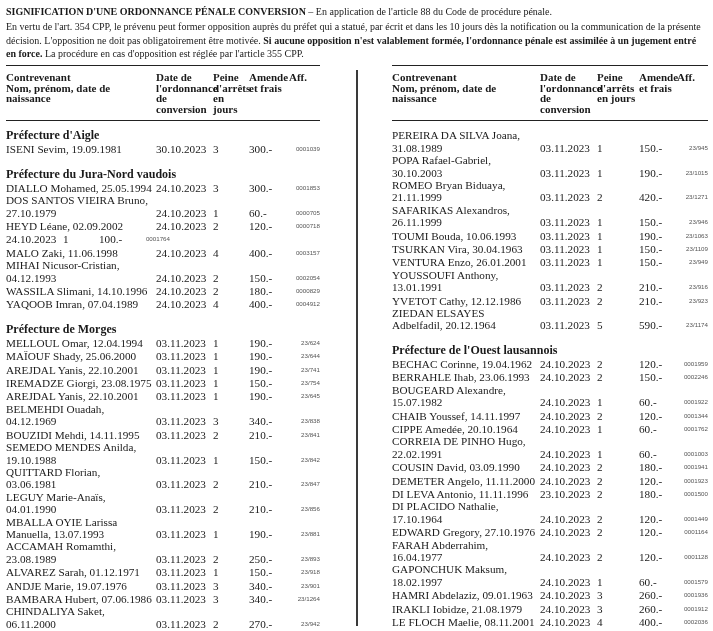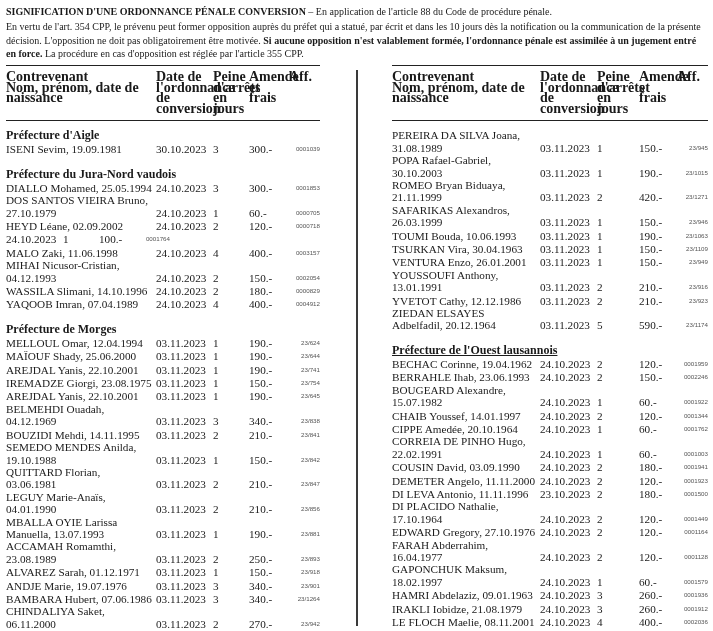--- a/index.html
+++ b/index.html
@@ -8,21 +8,21 @@
 
   .intro { position: absolute; left: 6px; top: 5px; width: 702px; }
   .intro p { margin-bottom: 2px; font-size: 10px; line-height: 13.4px; }
   .intro .title { font-weight: bold; }
 
   .col { position: absolute; top: 65px; }
   .col.left { left: 6px; width: 314px; }
   .col.right { left: 392px; width: 316px; }
   .vline { position: absolute; left: 356px; top: 70px; width: 2px; height: 556px; background: #3a3a3a; }
 
-  .thead { border-top: 1.5px solid #222; border-bottom: 1.5px solid #222; padding: 6px 0 6px 0; display: flex; font-weight: bold; font-size: 14px; line-height: 10.6px; }
+  .thead { border-top: 1.5px solid #222; border-bottom: 1.5px solid #222; padding: 6px 0 6px 0; display: flex; font-weight: bold; font-size: 11px; line-height: 10.6px; }
   .thead > div { white-space: pre-line; }
 
   .c-name { width: 150px; flex: none; }
   .c-date { width: 57px; flex: none; }
   .c-days { width: 36px; flex: none; }
   .c-amt  { width: 40px; flex: none; }
   .c-aff  { width: 31px; flex: none; }
 
   .section-title { font-weight: bold; margin-top: 12px; font-size: 12px; line-height: 13px; }
   .section:first-of-type .section-title { margin-top: 8px; }
@@ -289,21 +289,21 @@
           <div class="c-aff">23/1015</div>
         </div>
         <div class="row">
           <div class="c-name">ROMEO Bryan Biduaya, 21.11.1999</div>
           <div class="c-date">03.11.2023</div>
           <div class="c-days">2</div>
           <div class="c-amt">420.-</div>
           <div class="c-aff">23/1271</div>
         </div>
         <div class="row">
-          <div class="c-name">SAFARIKAS Alexandros, 26.03.1999</div>
+          <div class="c-name">SAFARIKAS Alexandros, 26.11.1999</div>
           <div class="c-date">03.11.2023</div>
           <div class="c-days">1</div>
           <div class="c-amt">150.-</div>
           <div class="c-aff">23/946</div>
         </div>
         <div class="row">
           <div class="c-name">TOUMI Bouda, 10.06.1993</div>
           <div class="c-date">03.11.2023</div>
           <div class="c-days">1</div>
           <div class="c-amt">190.-</div>
@@ -339,21 +339,21 @@
         </div>
         <div class="row">
           <div class="c-name">ZIEDAN ELSAYES Adbelfadil, 20.12.1964</div>
           <div class="c-date">03.11.2023</div>
           <div class="c-days">5</div>
           <div class="c-amt">590.-</div>
           <div class="c-aff">23/1174</div>
         </div>
       </div>
       <div class="section">
-        <div class="section-title" style=" text-decoration: underline;">Préfecture de l'Ouest lausannois</div>
+        <div class="section-title" style="">Préfecture de l'Ouest lausannois</div>
         <div class="row">
           <div class="c-name">BECHAC Corinne, 19.04.1962</div>
           <div class="c-date">24.10.2023</div>
           <div class="c-days">2</div>
           <div class="c-amt">120.-</div>
           <div class="c-aff">0001959</div>
         </div>
         <div class="row">
           <div class="c-name">BERRAHLE Ihab, 23.06.1993</div>
           <div class="c-date">24.10.2023</div>
@@ -362,21 +362,21 @@
           <div class="c-aff">0002246</div>
         </div>
         <div class="row">
           <div class="c-name">BOUGEARD Alexandre, 15.07.1982</div>
           <div class="c-date">24.10.2023</div>
           <div class="c-days">1</div>
           <div class="c-amt">60.-</div>
           <div class="c-aff">0001922</div>
         </div>
         <div class="row">
-          <div class="c-name">CHAIB Youssef, 14.01.1997</div>
+          <div class="c-name">CHAIB Youssef, 14.11.1997</div>
           <div class="c-date">24.10.2023</div>
           <div class="c-days">2</div>
           <div class="c-amt">120.-</div>
           <div class="c-aff">0001344</div>
         </div>
         <div class="row">
           <div class="c-name">CIPPE Amedée, 20.10.1964</div>
           <div class="c-date">24.10.2023</div>
           <div class="c-days">1</div>
           <div class="c-amt">60.-</div>

